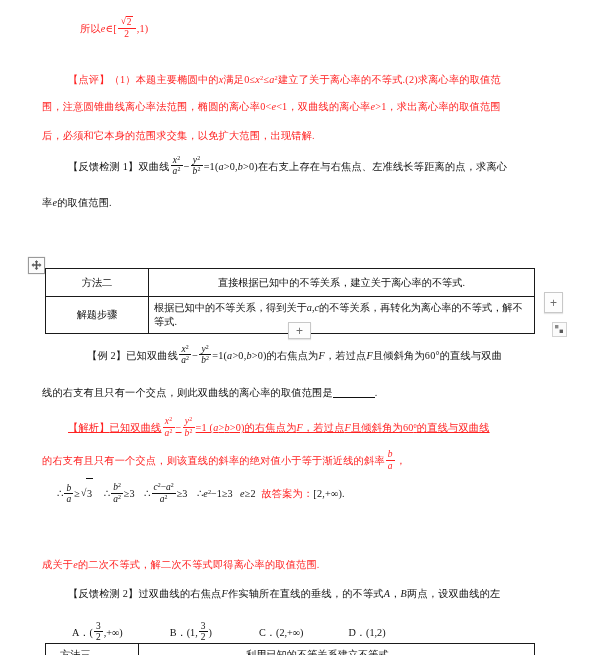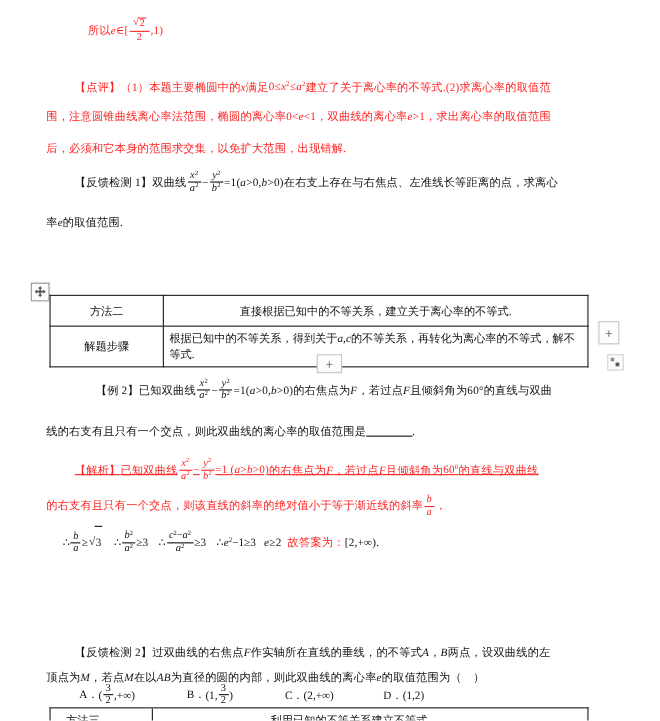--- a/index.html
+++ b/index.html
@@ -276,26 +276,26 @@
     <span>【解析】</span><span>已知双曲线</span><span><span class="frac"><span class="num"><span class="mi">x</span><sup class="exn">2</sup></span><span class="den"><span class="mi">a</span><sup class="exn">2</sup></span></span>−<span class="frac"><span class="num"><span class="mi">y</span><sup class="exn">2</sup></span><span class="den"><span class="mi">b</span><sup class="exn">2</sup></span></span>=1&nbsp;(<span class="mi">a</span>&gt;<span class="mi">b</span>&gt;0)</span><span>的右焦点为</span><span class="mi">F</span><span>，若过点</span><span class="mi">F</span><span>且倾斜角为</span><span>60<sup class="exn">0</sup></span><span>的直线与双曲线</span>
   </div>
   <div class="para red" style="left:42px; top:446px;">
     <span>的右支有且只有一个交点，则该直线的斜率的绝对值小于等于渐近线的斜率</span><span class="frac"><span class="num"><span class="mi">b</span></span><span class="den"><span class="mi">a</span></span></span><span>，</span>
   </div>
 
   <div class="para blk" style="left:55px; top:477px;">
     <span class="therefore">∴<span class="frac"><span class="num"><span class="mi">b</span></span><span class="den"><span class="mi">a</span></span></span>≥<span class="sqrt"><span>3</span></span></span>&nbsp;&nbsp;<span class="therefore">∴<span class="frac"><span class="num"><span class="mi">b</span><sup class="exn">2</sup></span><span class="den"><span class="mi">a</span><sup class="exn">2</sup></span></span>≥3</span>&nbsp;&nbsp;<span class="therefore">∴<span class="frac"><span class="num"><span class="mi">c</span><sup class="exn">2</sup>−<span class="mi">a</span><sup class="exn">2</sup></span><span class="den"><span class="mi">a</span><sup class="exn">2</sup></span></span>≥3</span>&nbsp;&nbsp;<span class="therefore">∴<span class="mi">e</span><sup class="exn">2</sup>−1≥3</span>&nbsp;&nbsp;<span><span class="mi">e</span>≥2</span>&nbsp;&nbsp;<span class="red">故答案为：</span><span>[2,+∞)</span><span>.</span>
   </div>
 
+  <div class="para red" style="left:42px; top:550px;">
+    <span>成关于</span><span class="mi">e</span><span>的二次不等式，解二次不等式即得离心率的取值范围.</span>
+  </div>
 
   <div class="para blk" style="left:68px; top:579px;">
     <span>【反馈检测 2】</span><span>过双曲线的右焦点</span><span class="mi">F</span><span>作实轴所在直线的垂线，的不等式</span><span class="mi">A</span><span>，</span><span class="mi">B</span><span>两点，设双曲线的左</span>
-  </div>
-  <div class="para blk" style="left:42px; top:602px;">
-    <span>顶点为</span><span class="mi">M</span><span>，若点</span><span class="mi">M</span><span>在以</span><span class="mi">AB</span><span>为直径的圆的内部，则此双曲线的离心率</span><span class="mi">e</span><span>的取值范围为（　）</span>
   </div>
 
   <div class="choices" style="left:72px; top:621px;">
     <span class="choice"><span>A．</span><span>(<span class="frac"><span class="num">3</span><span class="den">2</span></span>,+∞)</span></span>
     <span style="display:inline-block;width:42px;"></span>
     <span class="choice"><span>B．</span><span>(1,<span class="frac"><span class="num">3</span><span class="den">2</span></span>)</span></span>
     <span style="display:inline-block;width:42px;"></span>
     <span class="choice"><span>C．</span><span>(2,+∞)</span></span>
     <span style="display:inline-block;width:40px;"></span>
     <span class="choice"><span>D．</span><span>(1,2)</span></span>

